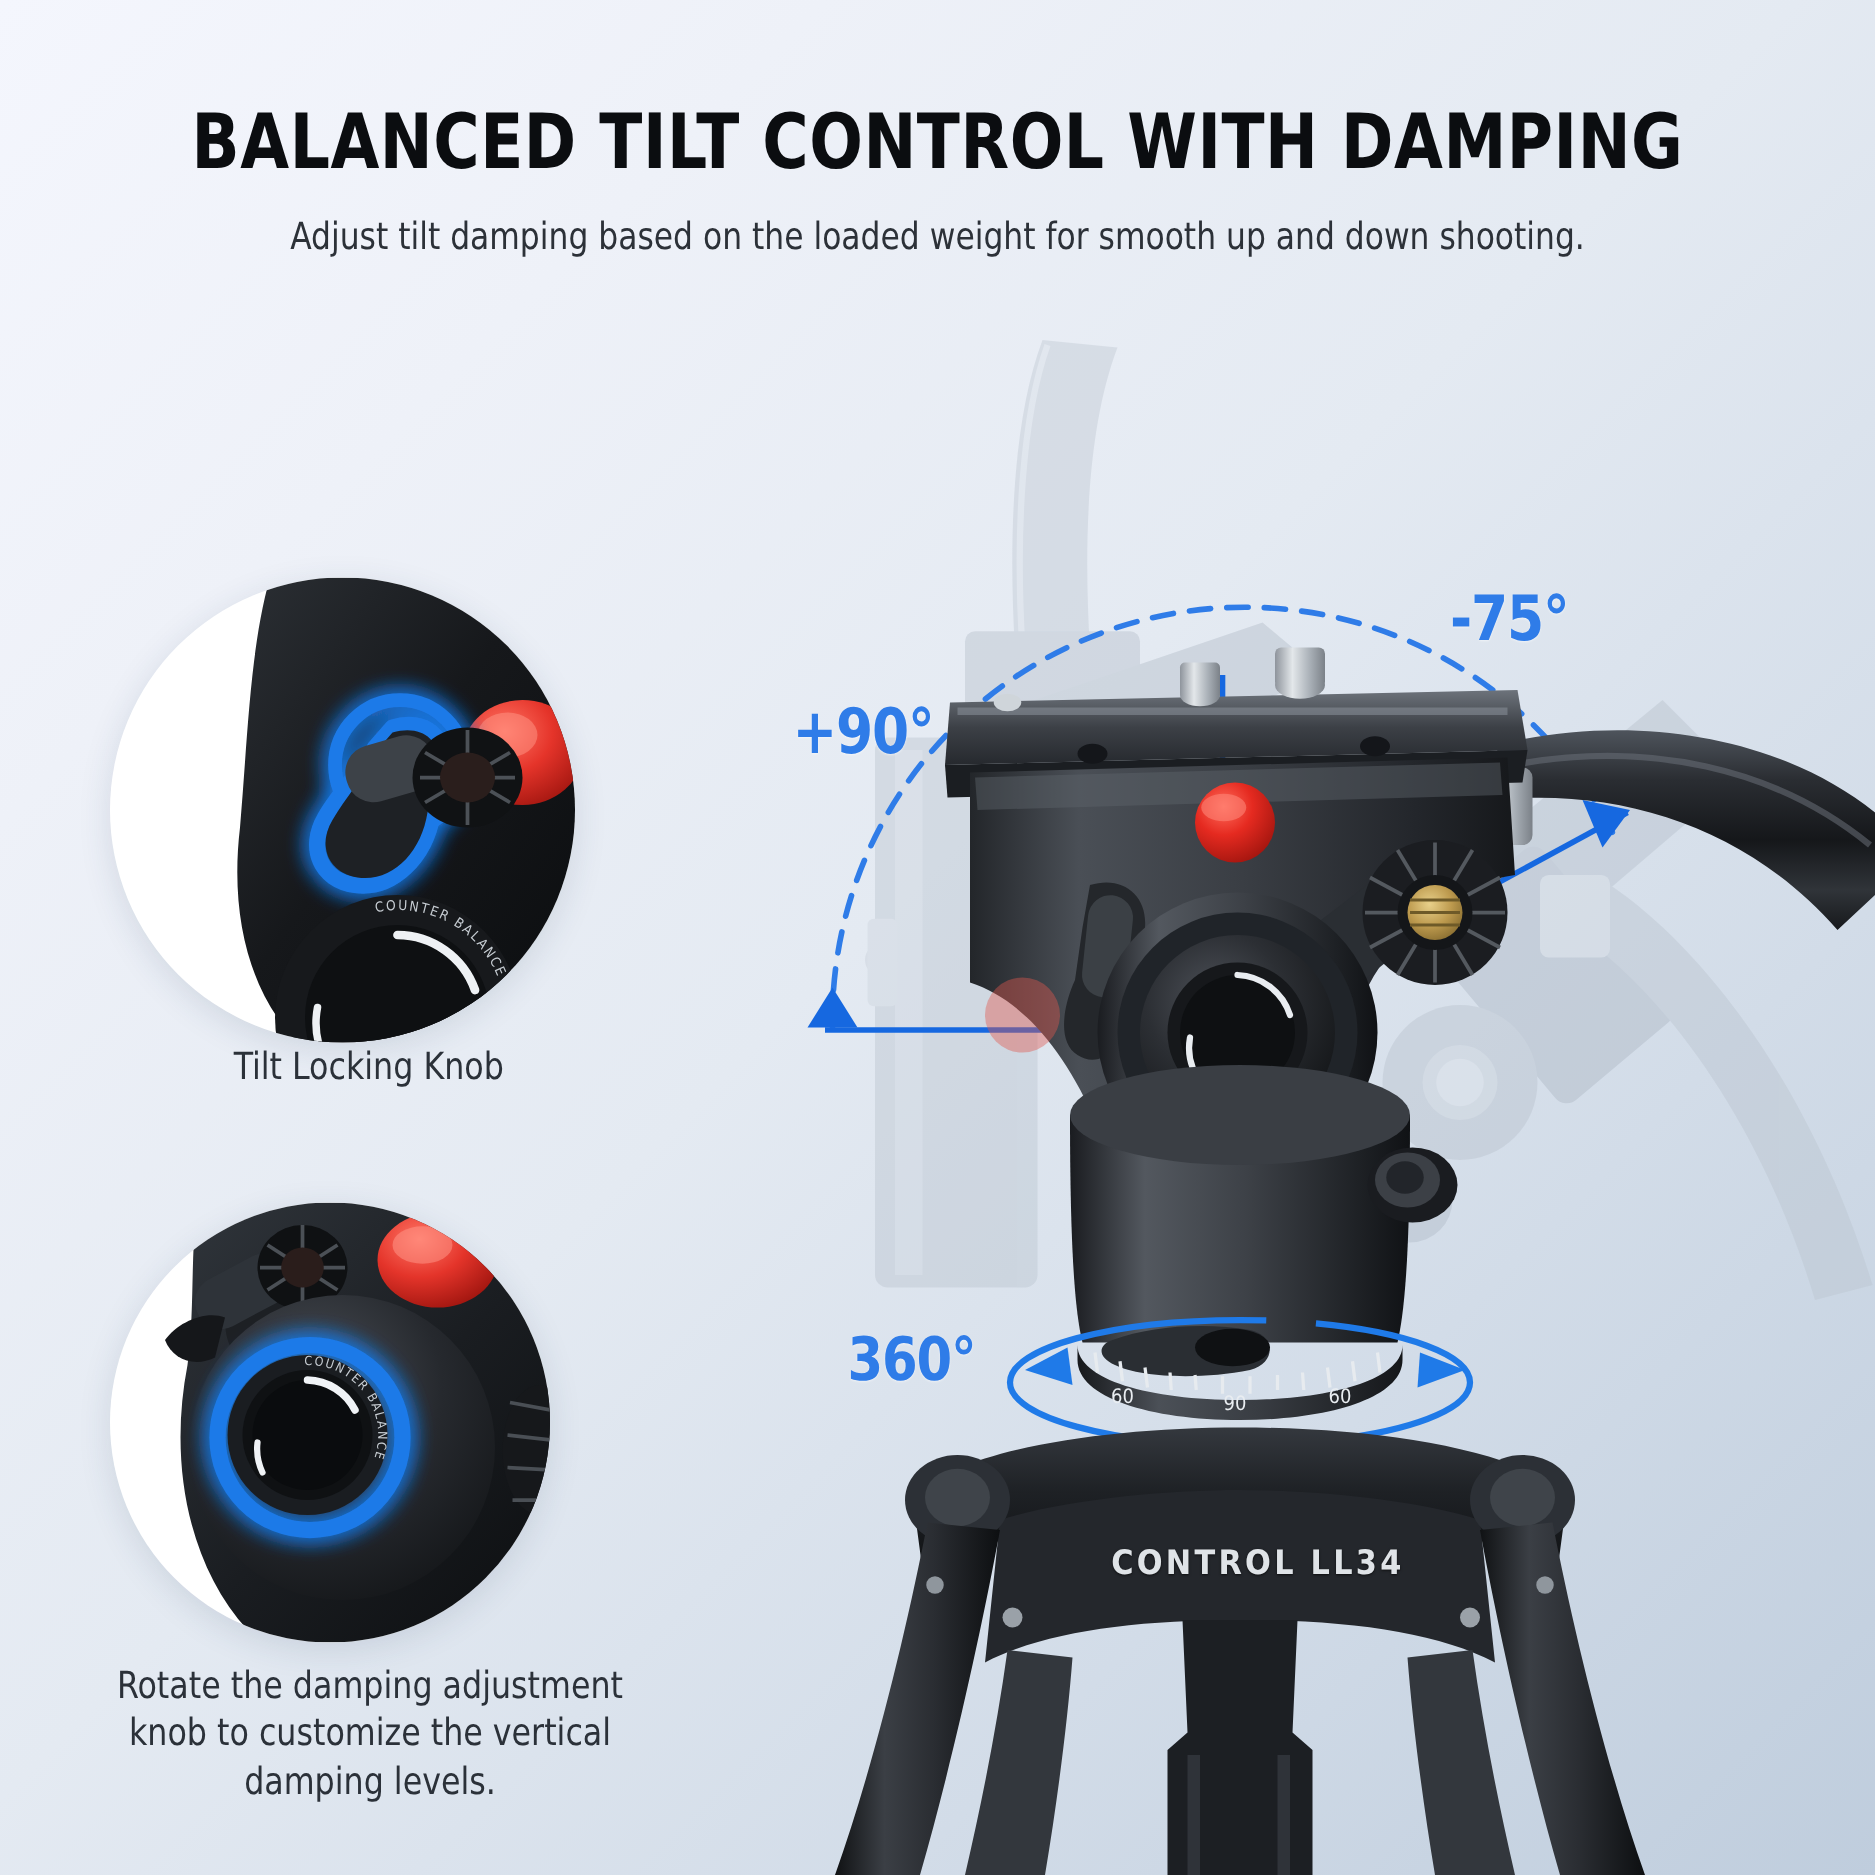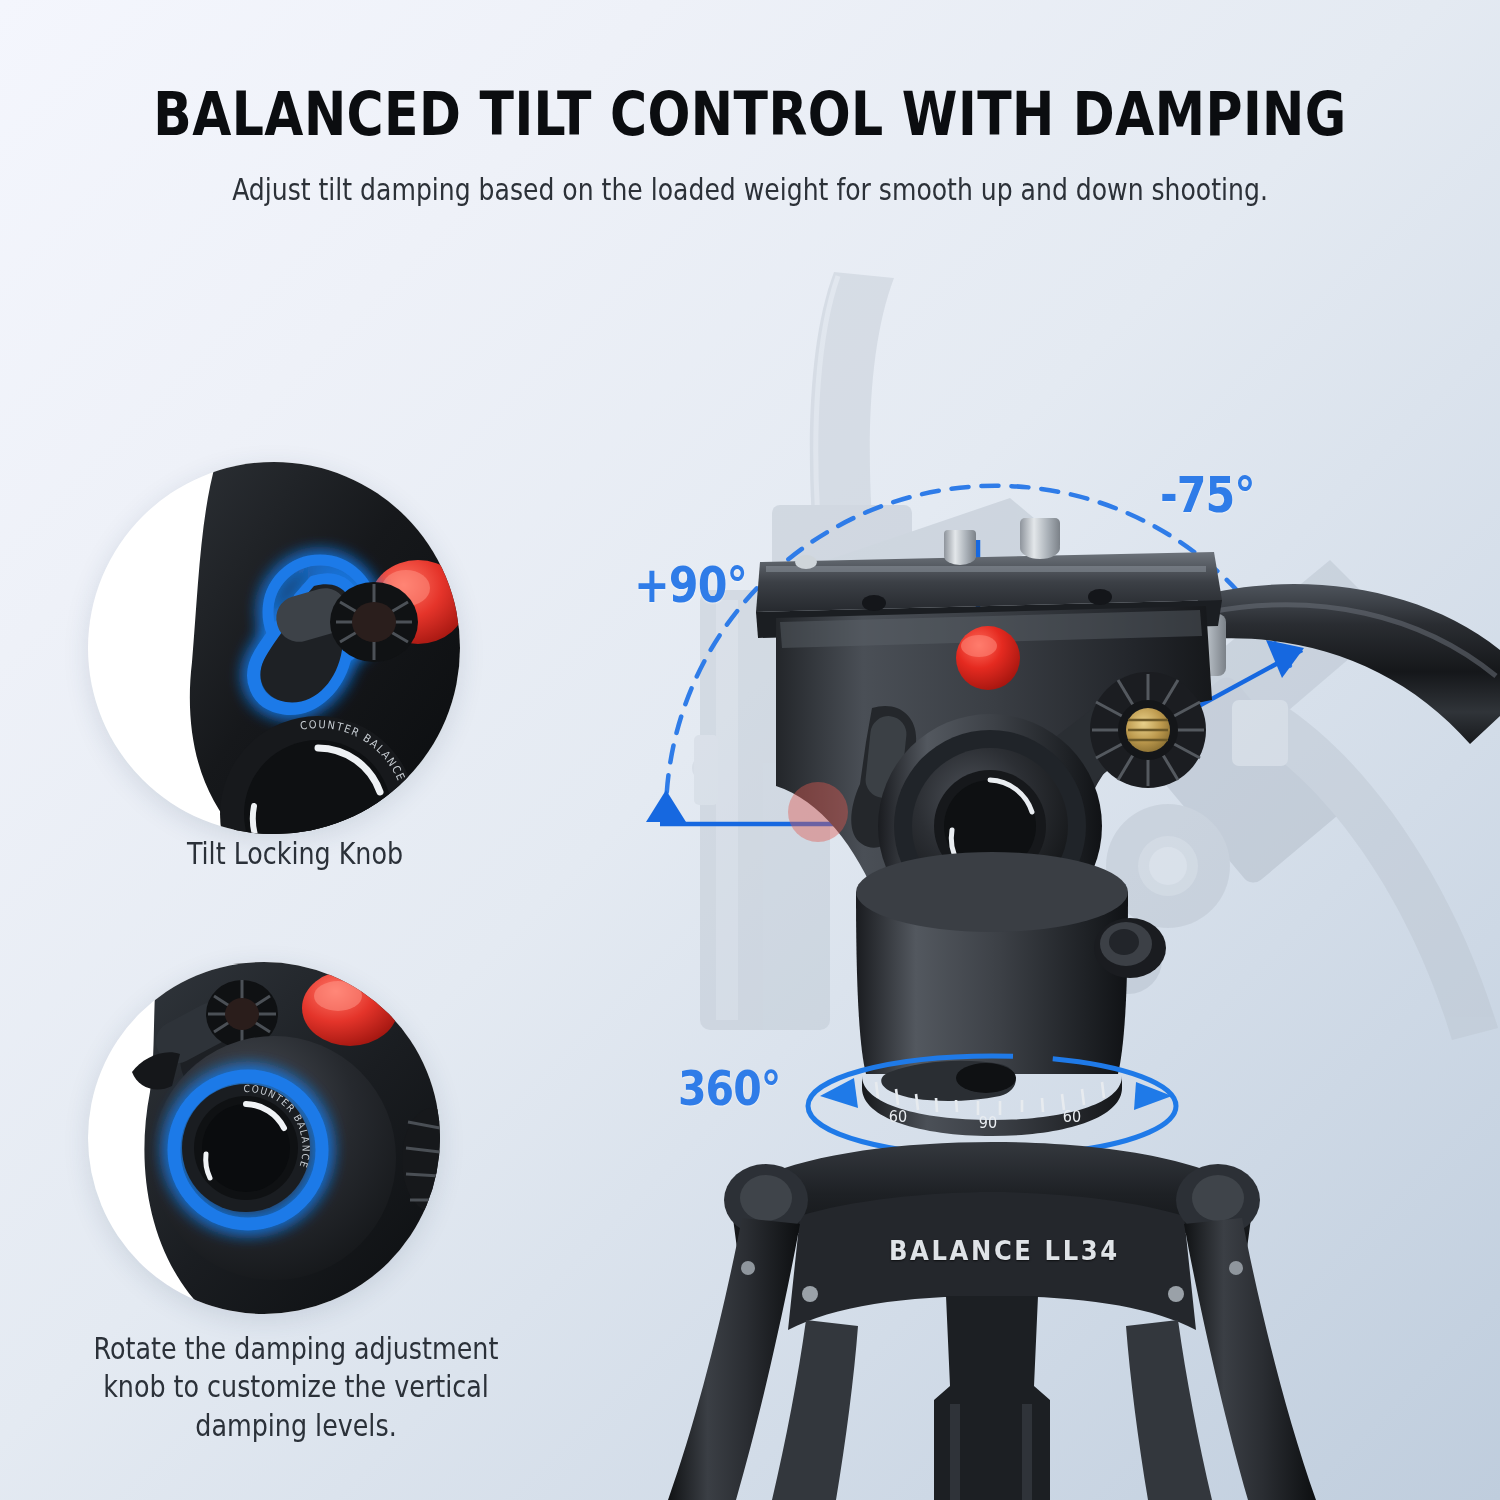--- a/index.html
+++ b/index.html
@@ -346,21 +346,21 @@
       <circle cx="1176" cy="1294" r="8" fill="#9aa1a8"></circle>
       <circle cx="748" cy="1268" r="7" fill="#8f969d"></circle>
       <circle cx="1236" cy="1268" r="7" fill="#8f969d"></circle>
     </g>
   </svg>
 
   <div class="ang ang-90">+90°</div>
   <div class="ang ang-75">-75°</div>
   <div class="ang ang-360">360°</div>
 
-  <div class="brandtag">BALANCE LL34</div>
+  <div class="brandtag">CONTROL LL34</div>
 
   <div class="bubble c1">
     <svg width="372" height="372" viewBox="0 0 372 372">
       <defs>
         <linearGradient id="c1body" x1="0" y1="0" x2="1" y2="1">
           <stop offset="0" stop-color="#2b2f34"></stop>
             <stop offset="0.45" stop-color="#16181b"></stop>
           <stop offset="1" stop-color="#0b0d0f"></stop>
         </linearGradient>
         <radialGradient id="c1red" cx="0.35" cy="0.3" r="0.8">

